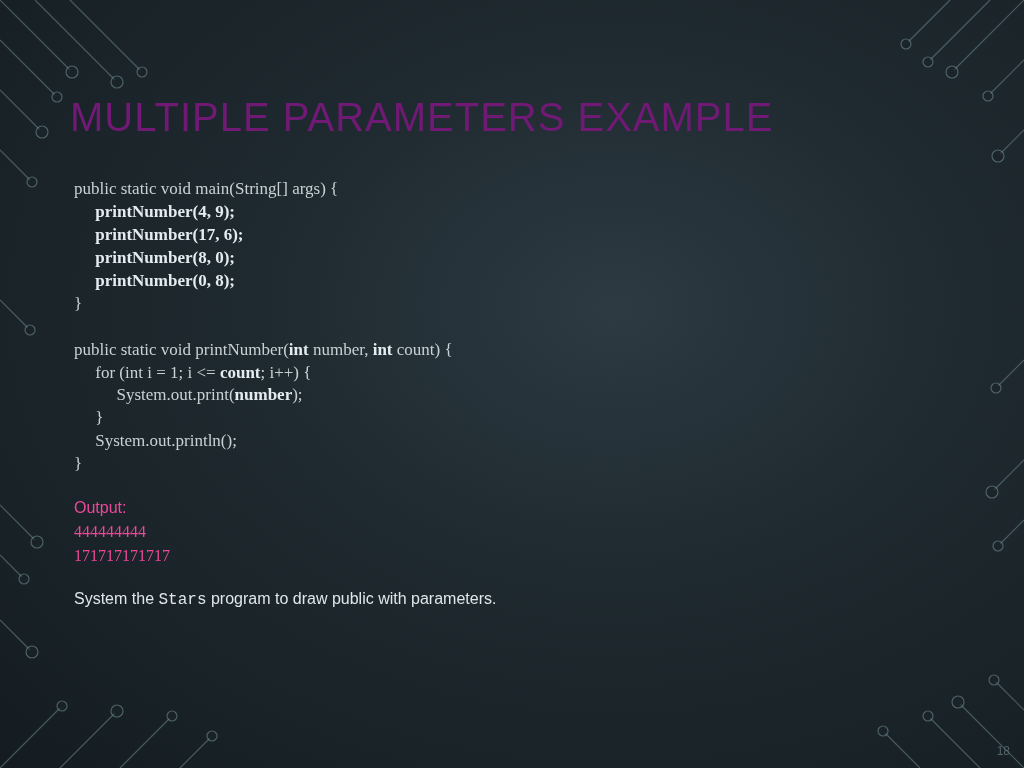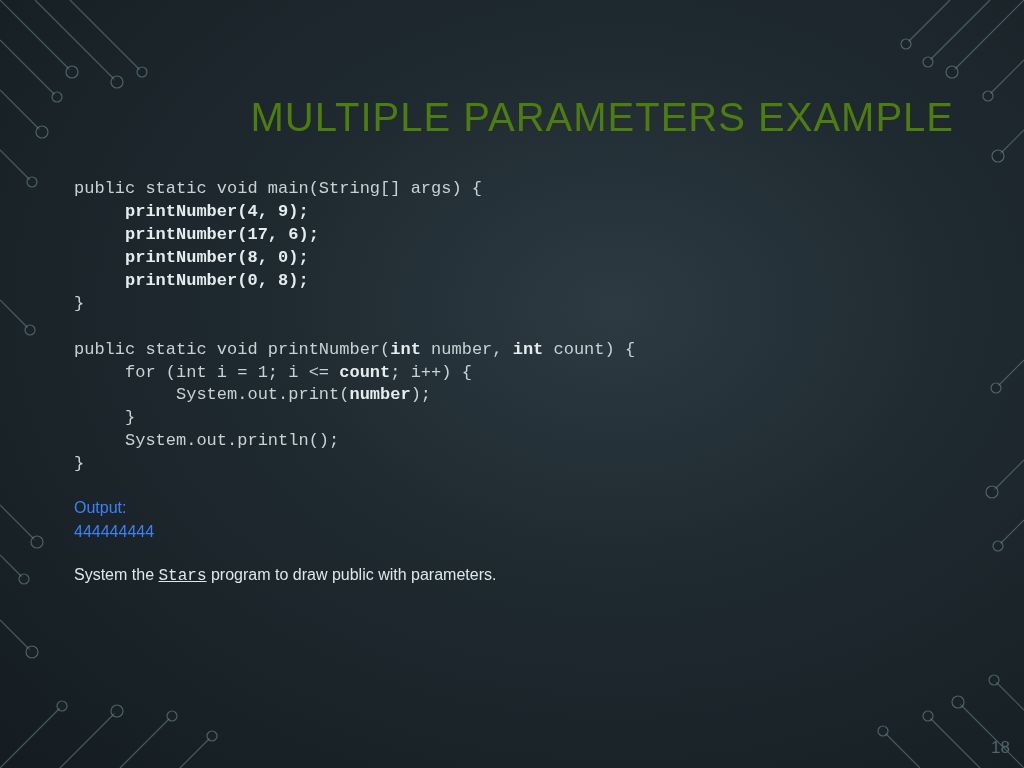--- a/index.html
+++ b/index.html
@@ -26,59 +26,59 @@
     stroke-width: 1.2;
     fill: #1a2328;
     opacity: 0.6;
   }
   .content {
     position: absolute;
     inset: 0;
     padding: 0 70px;
   }
   h1.title {
-    text-align: right;
+    text-align: left;
     font-weight: 400;
     font-size: 40px;
     letter-spacing: 1px;
-    color: #4d7c0f;
+    color: #701a75;
     margin-top: 95px;
     margin-bottom: 38px;
     font-family: "Segoe UI Light", "Segoe UI", Arial, sans-serif;
   }
   .code {
-    font-family: Liberation Mono, monospace;
+    font-family: Liberation Serif, serif;
     font-size: 17px;
     line-height: 1.35;
     color: #c8d2d6;
     white-space: pre;
     margin-left: 4px;
   }
   .code .bold { font-weight: bold; color: #e4ecef; }
   .below {
     margin-top: 20px;
     margin-left: 4px;
     font-size: 16px;
     line-height: 1.5;
-    color: #3b82f6;
+    color: #ec4899;
   }
   .below .label { font-family: "Segoe UI", Arial, sans-serif; }
-  .below .mono { font-family: Liberation Sans, sans-serif; }
+  .below .mono { font-family: Liberation Serif, serif; }
   .instruction {
     margin-top: 22px;
     margin-left: 4px;
     font-size: 16px;
     font-family: "Segoe UI", Arial, sans-serif;
   }
-  .instruction .mono { font-family: "Courier New", Courier, monospace; text-decoration: underline; }
+  .instruction .mono { font-family: "Courier New", Courier, monospace; }
   .pagenum {
     position: absolute;
     right: 14px;
     bottom: 10px;
-    font-size: 17px;
+    font-size: 12px;
     color: #51636b;
   }
 </style>
 </head>
 <body>
 
 <svg class="circuit" viewBox="0 0 1024 768">
 
   <line x1="0" y1="0" x2="70" y2="70"></line>
     <circle cx="72" cy="72" r="6"></circle>
@@ -152,20 +152,21 @@
 <span><span>public static void printNumber(</span><span class="bold">int</span><span> number, </span><span class="bold">int</span><span> count</span><span>) {</span></span>
 <span><span>     for (int i = 1; i &lt;= </span><span class="bold">count</span><span>; i++) {</span></span>
 <span><span>          System.out.print(</span><span class="bold">number</span><span>);</span></span>
 <span>     }</span>
 <span>     System.out.println();</span>
 <span>}</span></div>
 
   <div class="below">
     <div class="label">Output:</div>
     <div class="mono">444444444</div>
+    <div class="mono">171717171717</div>
     <div class="mono"></div>
   </div>
 
   <div class="instruction">
     <span>System the </span><span class="mono">Stars</span><span> program to draw public with parameters.</span>
   </div>
 </div>
 
 <div class="pagenum">18</div>
 

